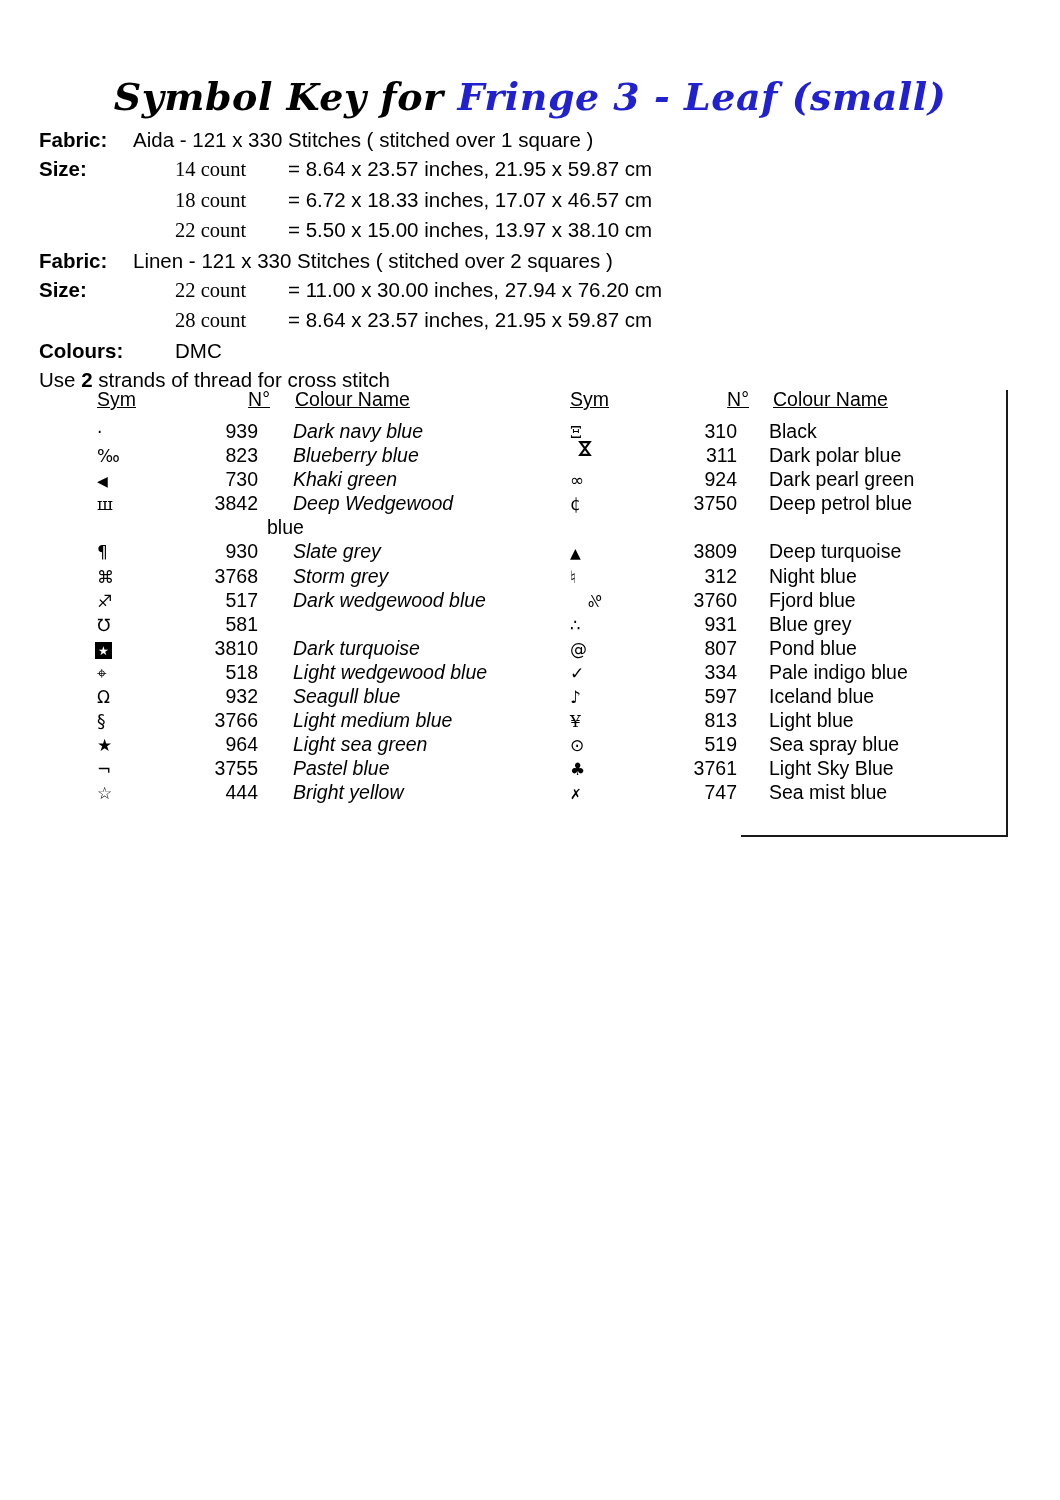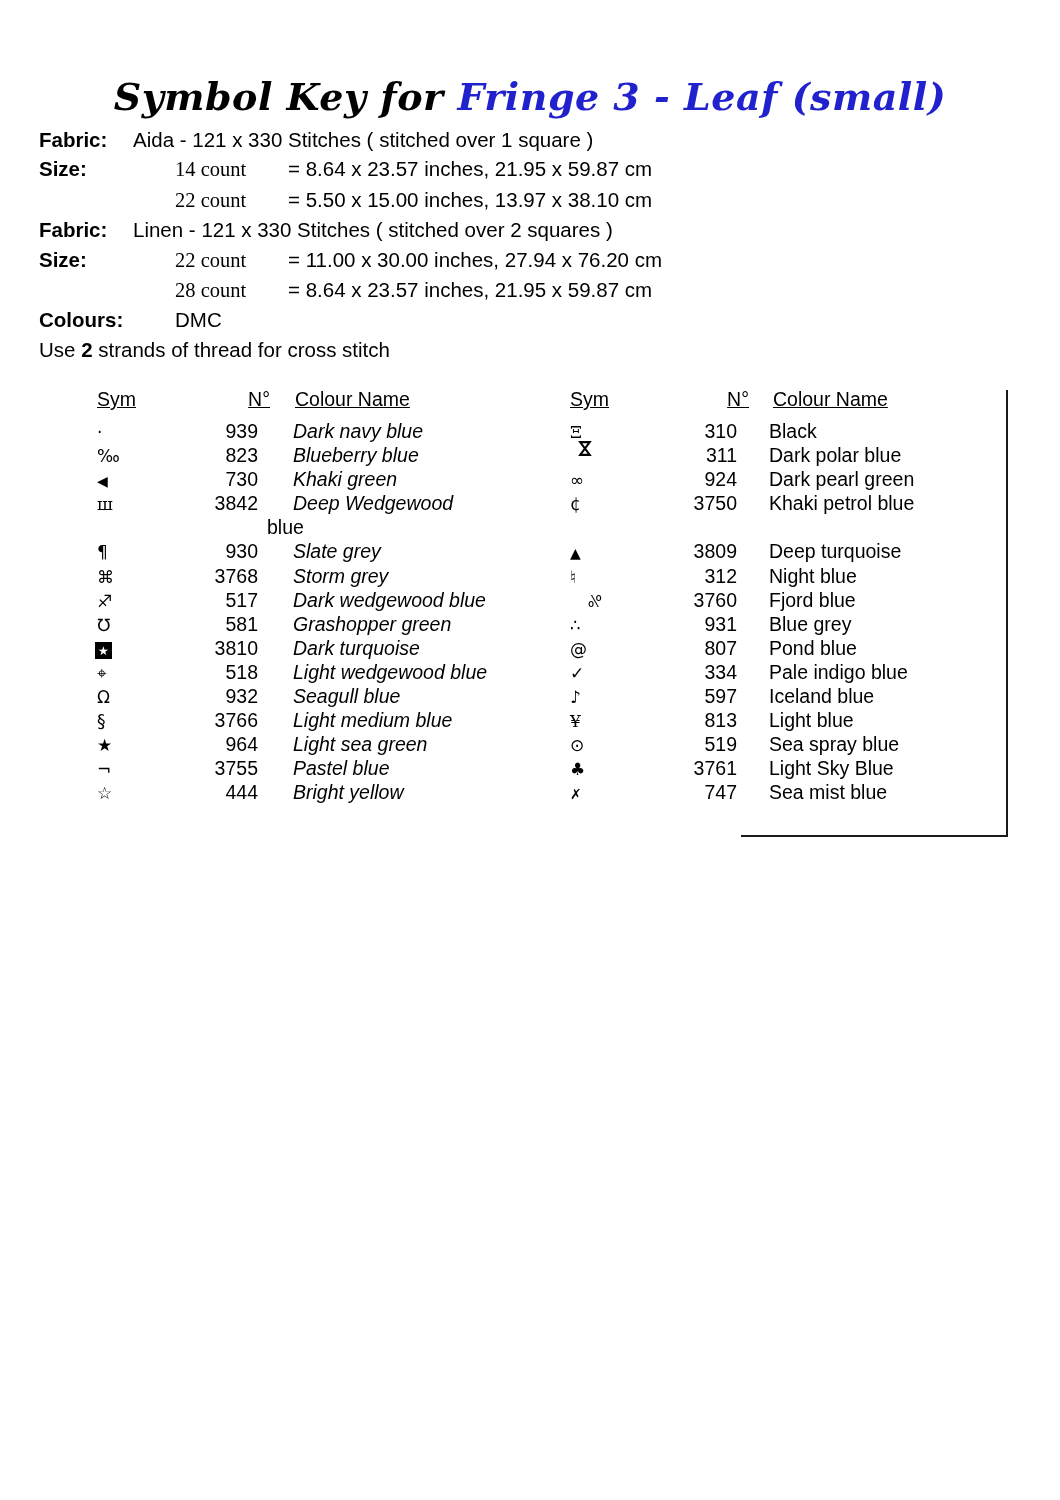--- a/index.html
+++ b/index.html
@@ -68,20 +68,23 @@
 </div>
 
 <div class="info">
   <div class="row">
     <span class="lbl">Fabric:</span><span>Aida -  121 x 330 Stitches ( stitched over 1 square )</span>
   </div>
   <div class="row">
     <span class="lbl">Size:</span><span class="cnt">14 count</span><span>= 8.64 x 23.57 inches, 21.95 x 59.87 cm</span>
   </div>
   <div class="row">
+    <span class="lbl"></span><span class="cnt">18 count</span><span>= 6.72 x 18.33 inches, 17.07 x 46.57 cm</span>
+  </div>
+  <div class="row">
     <span class="lbl"></span><span class="cnt">22 count</span><span>= 5.50 x 15.00 inches, 13.97 x 38.10 cm</span>
   </div>
   <div class="row">
     <span class="lbl">Fabric:</span><span>Linen -  121 x 330 Stitches ( stitched over 2 squares )</span>
   </div>
   <div class="row">
     <span class="lbl">Size:</span><span class="cnt">22 count</span><span>= 11.00 x 30.00 inches, 27.94 x 76.20 cm</span>
   </div>
   <div class="row">
     <span class="lbl"></span><span class="cnt">28 count</span><span>= 8.64 x 23.57 inches, 21.95 x 59.87 cm</span>
@@ -137,21 +140,20 @@
       <span class="name">Storm grey</span>
   </div>
   <div class="trow">
     <span class="sym">♐</span>
       <span class="num">517</span>
       <span class="name">Dark wedgewood blue</span>
   </div>
   <div class="trow">
     <span class="sym">℧</span>
       <span class="num">581</span>
-      <span class="name">Grashopper green</span>
   </div>
   <div class="trow">
     <span class="sym boxed">★</span>
       <span class="num">3810</span>
       <span class="name">Dark turquoise</span>
   </div>
   <div class="trow">
     <span class="sym">⌖</span>
       <span class="num">518</span>
       <span class="name">Light wedgewood blue</span>
@@ -195,21 +197,21 @@
       <span class="name">Dark polar blue</span>
   </div>
   <div class="trow">
     <span class="sym">∞</span>
       <span class="num">924</span>
       <span class="name">Dark pearl green</span>
   </div>
   <div class="trow">
     <span class="sym">¢</span>
       <span class="num">3750</span>
-      <span class="name">Khaki petrol blue</span>
+      <span class="name">Deep petrol blue</span>
   </div>
   <div class="trow">
     <span class="sym"></span>
       <span class="num"></span>
       <span class="name"></span>
   </div>
   <div class="trow">
     <span class="sym small">▲</span>
       <span class="num">3809</span>
       <span class="name">Deep turquoise</span>

